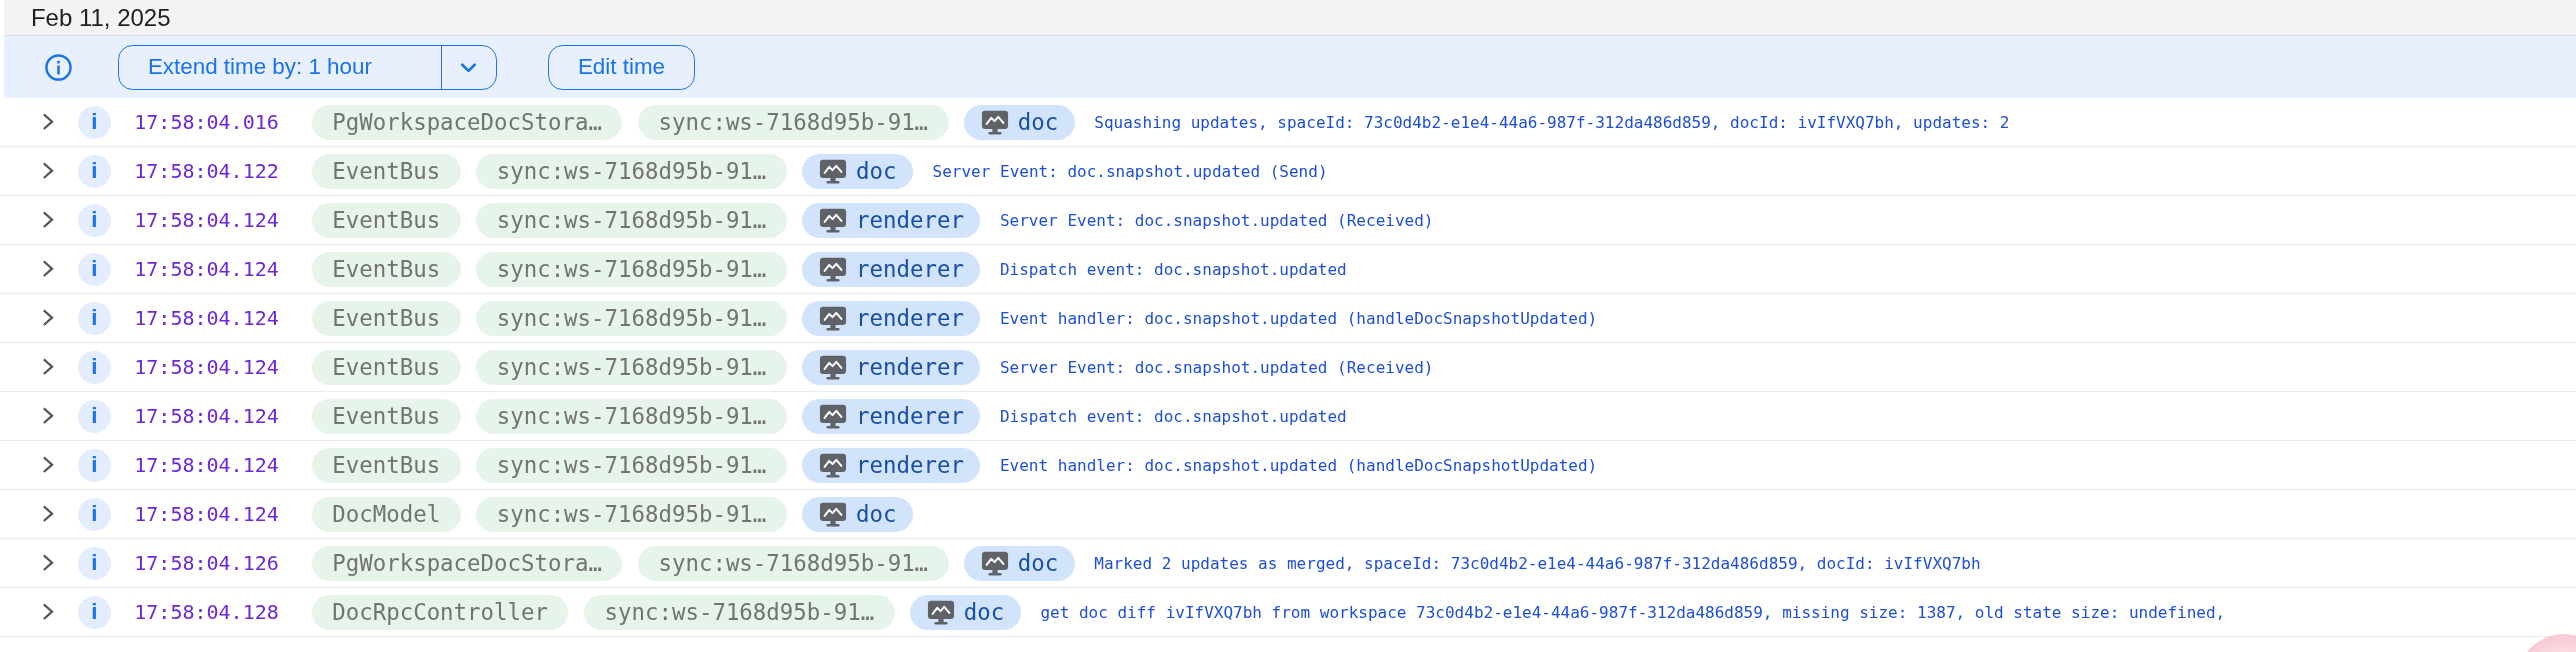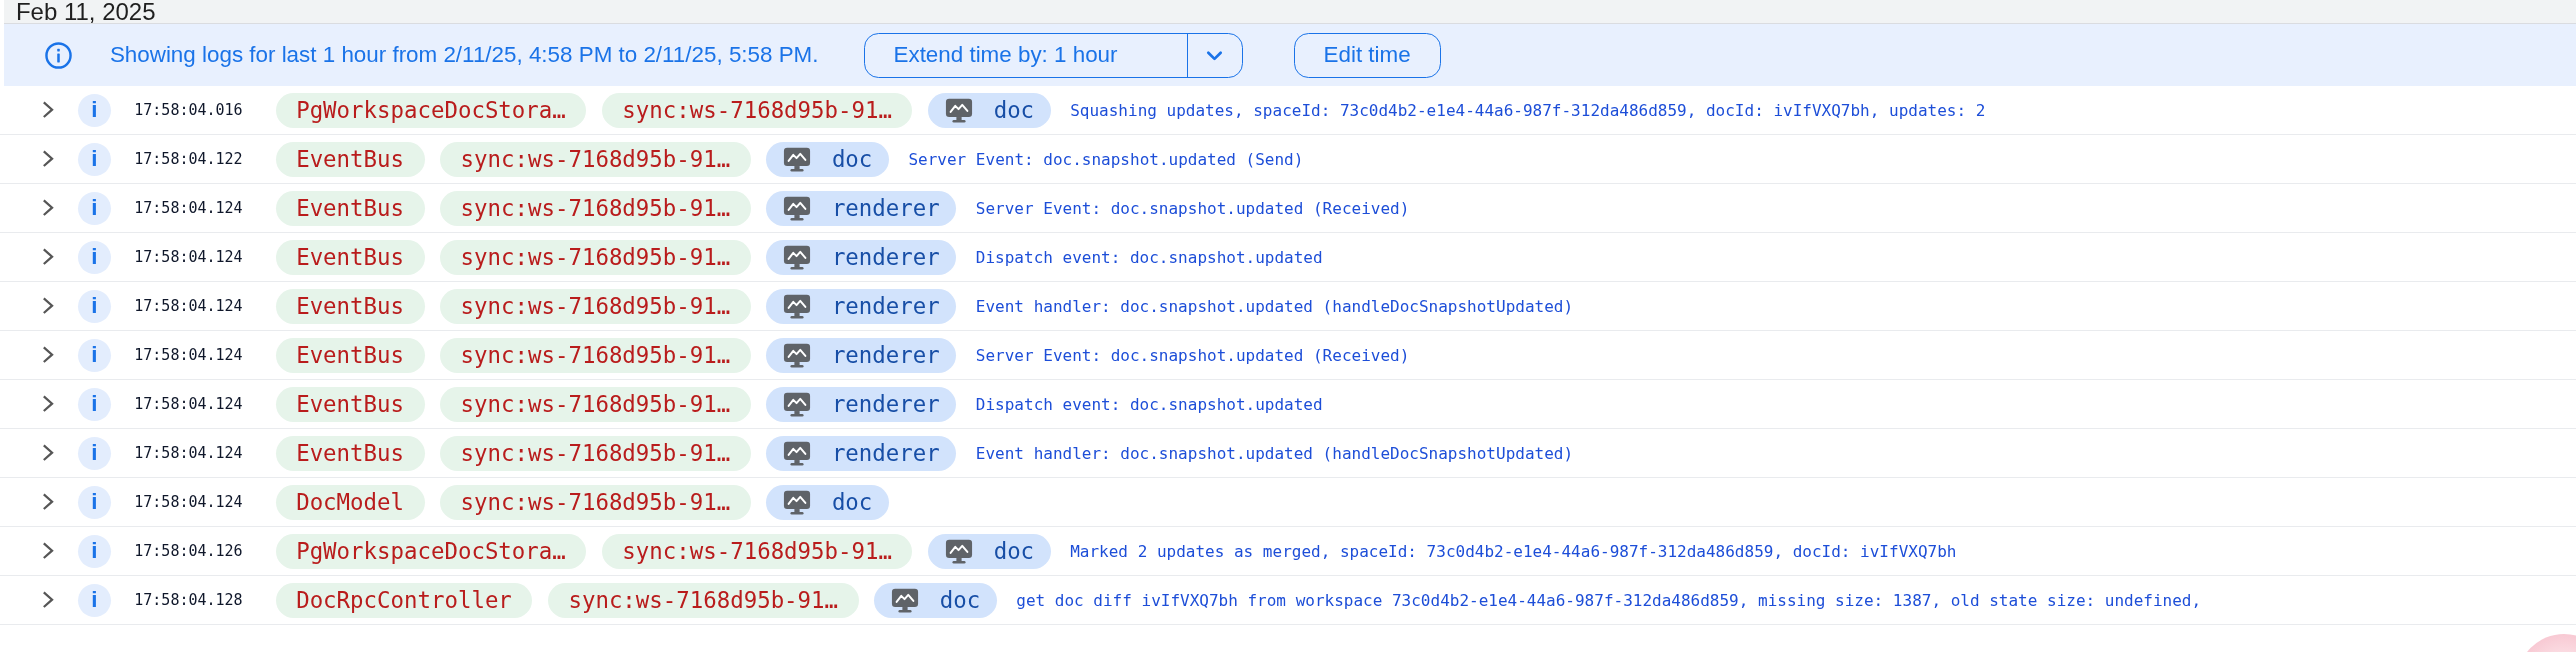--- a/index.html
+++ b/index.html
@@ -7,25 +7,25 @@
   body {
     width: 2576px; height: 653px;
     background:#ffffff; overflow:hidden; position:relative;
     font-family:"Liberation Sans", sans-serif;
     -webkit-font-smoothing: antialiased;
   }
   .mono { font-family:"DejaVu Sans Mono","Liberation Mono",monospace; }
 
   
   .date-bar{
-    height:24px; margin-left:3.9px;
+    height:36px; margin-left:3.9px;
     background:#f1f3f4;
     border-bottom:1.9px solid #dadce0;
     display:flex; align-items:center;
-    padding-left:12px;
+    padding-left:27px;
   }
   .date-bar span{ font-size:24px; color:#1f1f1f; font-weight:500; }
 
   
   .banner{
     height:62px; margin-left:3.9px;
     background:#e8f0fe;
     display:flex; align-items:center;
     padding-left:40px;
   }
@@ -71,30 +71,30 @@
     background:#ffffff;
   }
   .chev{ width:21.4px; height:21.4px; flex:none; display:inline-flex; cursor:pointer; }
   .lvl{
     margin-left:19.5px; flex:none;
     width:33px; height:33px; border-radius:50%;
     background:#e3edfd;
     display:inline-flex; align-items:center; justify-content:center;
   }
   .lvl-i{ color:#1a73e8; font-size:22.4px; font-weight:600; line-height:1; }
-  .ts{ margin-left:23.4px; flex:none; font-size:15px; color:#0f172a; }
+  .ts{ margin-left:23.4px; flex:none; font-size:20px; color:#6d28d9; }
   .badge{
     flex:none;
     height:35px; border-radius:17.5px;
     display:inline-flex; align-items:center;
     font-size:22.4px; line-height:1;
   }
-  .badge.green{ background:#e6f4ea; color:#b91c1c; padding:0 20.5px; margin-left:15.6px; }
+  .badge.green{ background:#e6f4ea; color:#737373; padding:0 20.5px; margin-left:15.6px; }
   .src{ margin-left:33px !important; }
-  .badge.blue{ background:#d2e3fc; color:#174ea6; padding:0 16.6px; margin-left:15.6px; gap:21px; }
+  .badge.blue{ background:#d2e3fc; color:#174ea6; padding:0 16.6px; margin-left:15.6px; gap:9px; }
   .mon{ width:28px; height:25px; display:inline-flex; flex:none; }
   .msg{ margin-left:19.5px; font-size:16px; color:#1d4ed8;text-align:center; }
 
   
   .pink-circle{
     position:absolute; left:2517px; top:634px;
     width:94px; height:94px; border-radius:50%;
     background:radial-gradient(circle, #fbdde3 40%, #f5b6c4 100%);
   }
 </style>
@@ -108,21 +108,20 @@
   </header>
 
   <div class="banner">
     <span class="info-icon">
       <svg viewBox="0 0 32 32" width="29" height="29">
         <circle cx="16" cy="16" r="13.3" fill="none" stroke="#1a73e8" stroke-width="2.7"></circle>
         <rect x="14.6" y="8.6" width="2.8" height="3" rx="0.5" fill="#1a73e8"></rect>
         <rect x="14.6" y="13.8" width="2.8" height="9.8" rx="0.5" fill="#1a73e8"></rect>
       </svg>
     </span>
-    <span class="banner-text">Showing logs for last 1 hour from 2/11/25, 4:58 PM to 2/11/25, 5:58 PM.</span>
 
     <div class="split-btn">
       <button class="split-main">Extend time by: 1 hour</button>
       <button class="split-arrow">
         <span style="display:inline-flex;">
           <svg viewBox="0 0 24 24" width="27" height="27">
             <polyline points="6.5,9.5 12,15 17.5,9.5" fill="none" stroke="#1a73e8" stroke-width="2.4" stroke-linecap="round" stroke-linejoin="round"></polyline>
           </svg>
         </span>
       </button>

